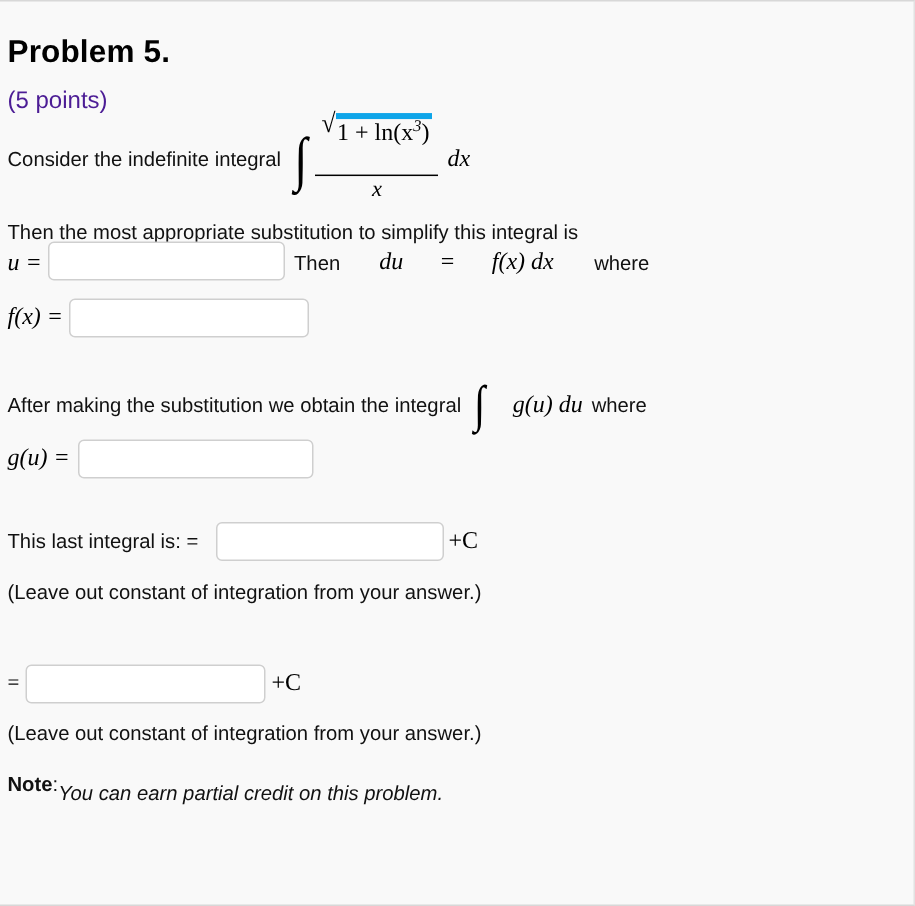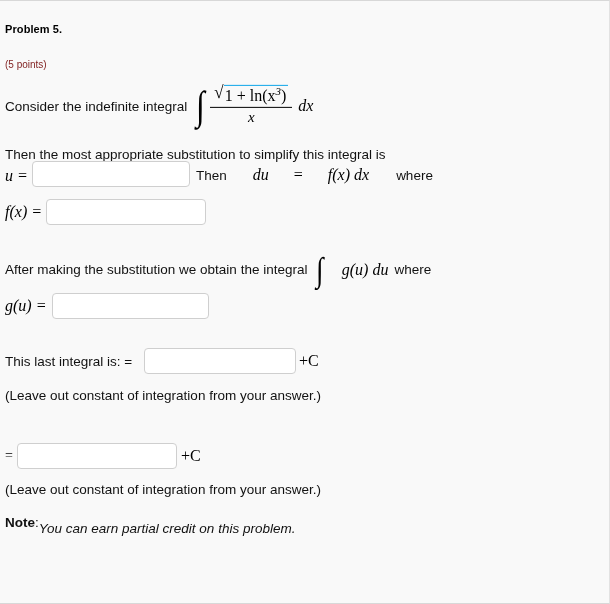--- a/index.html
+++ b/index.html
@@ -21,34 +21,34 @@
     height: 604px;
     box-sizing: border-box;
     border-top: 1px solid #d8d8d8;
     border-right: 1px solid #e2e2e2;
     border-bottom: 1px solid #d8d8d8;
     background: #f9f9f9;
     padding: 0 0 0 5px;
   }
   .problem-title {
     font-weight: bold;
-    font-size: 11px;
+    font-size: 21px;
     color: #000;
     margin: 0;
     position: absolute;
     left: 5px;
     top: 22px;
     letter-spacing: 0.1px;
   }
   .points {
     position: absolute;
     left: 5px;
     top: 58px;
-    font-size: 10px;
-    color: #7f1d1d;
+    font-size: 16px;
+    color: #4c1d95;
   }
 
   
   .line {
     position: absolute;
     left: 5px;
     font-size: 13.5px;
     color: #111;
     white-space: nowrap;
     display: flex;
@@ -117,22 +117,22 @@
   }
   .sqrt .radical {
     font-family: "Liberation Serif", "DejaVu Serif", serif;
     font-style: normal;
     font-size: 17px;
     line-height: 1;
     transform: scaleY(1.05);
     display: inline-block;
   }
   .sqrt .radicand {
-    border-top: 1px solid #0ea5e9;
-    padding: 0 2px 0 1px;
+    border-top: 4px solid #0ea5e9;
+    padding: 0 2px 16px 1px;
     margin-top: 1px;
     line-height: 1.25;
   }
   sup.exp {
     font-size: 0.68em;
     vertical-align: super;
     line-height: 0;
   }
 
   

